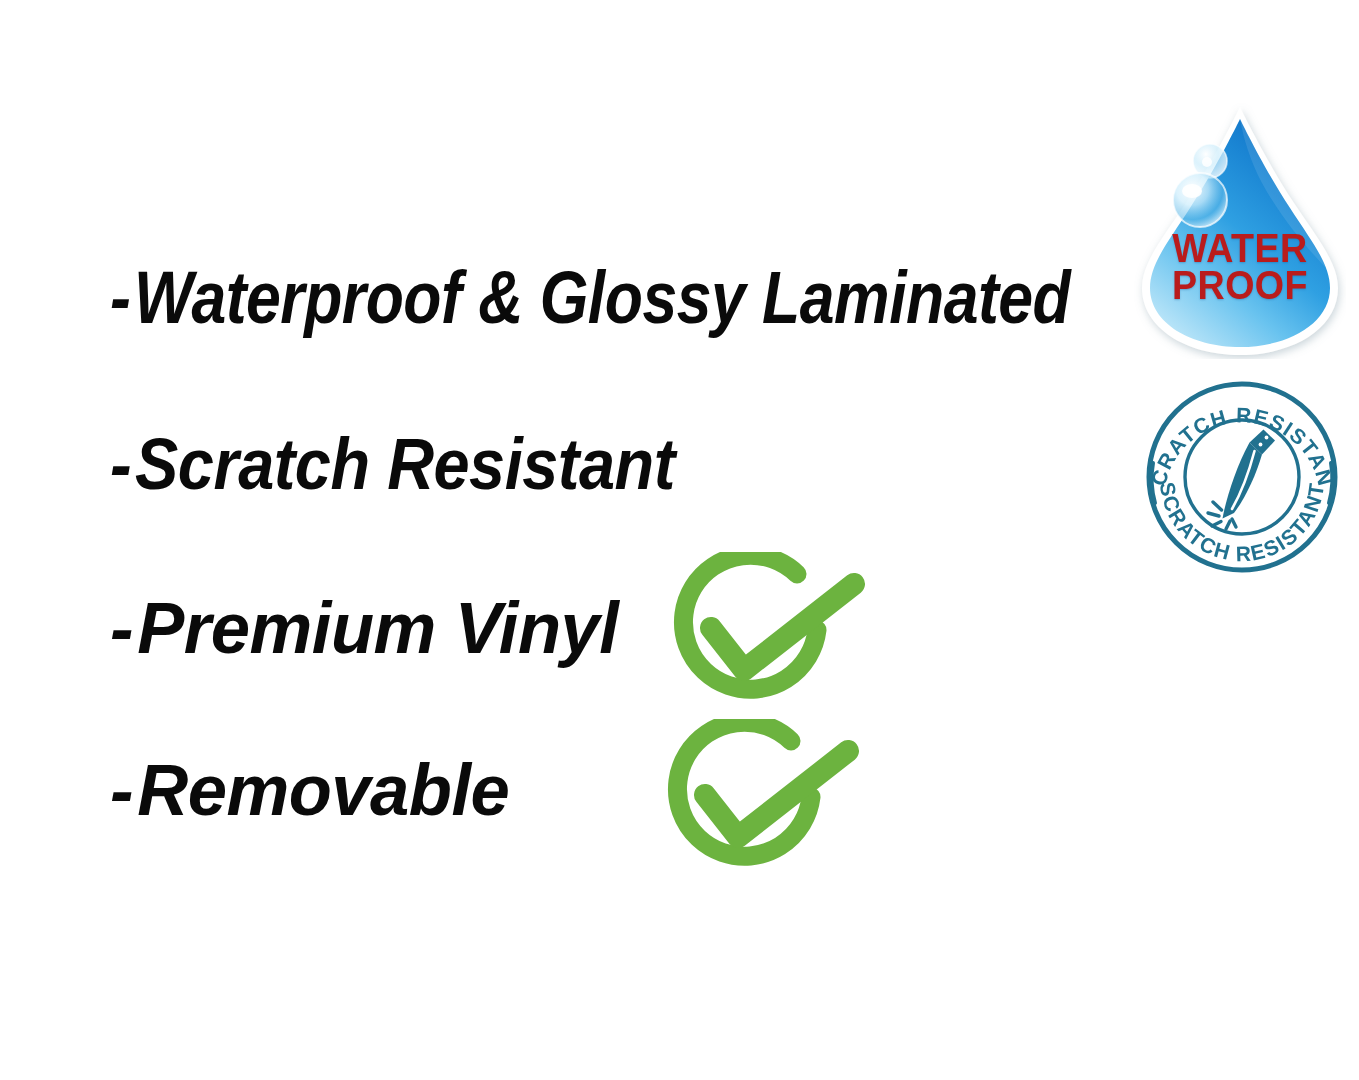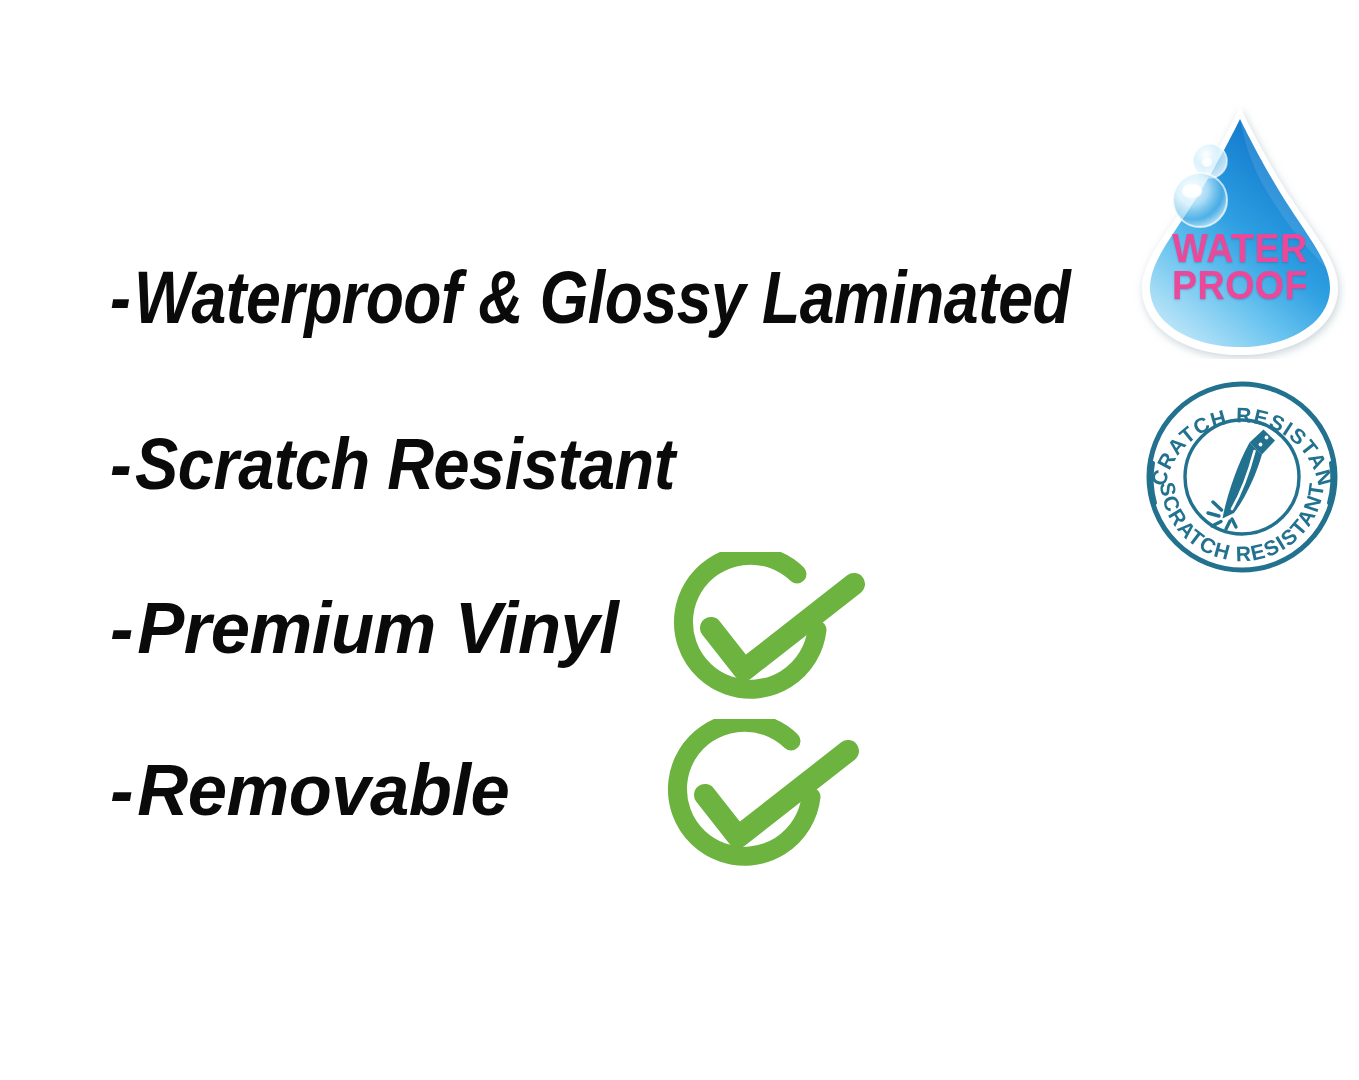--- a/index.html
+++ b/index.html
@@ -80,21 +80,21 @@
     top: 103px;
     width: 212px;
     height: 256px;
   }
   .wp-text {
     position: absolute;
     left: 0;
     top: 127px;
     width: 212px;
     text-align: center;
-    color: #ec4899;
+    color: #b91c1c;
     font-family: "Liberation Sans", sans-serif;
     font-weight: bold;
     font-size: 40px;
     line-height: 0.93;
     letter-spacing: 0.5px;
     pointer-events: none;
     text-shadow: 0 1px 2px rgba(20,90,150,0.35);
   }
   .wp-text span {
     display: block;

